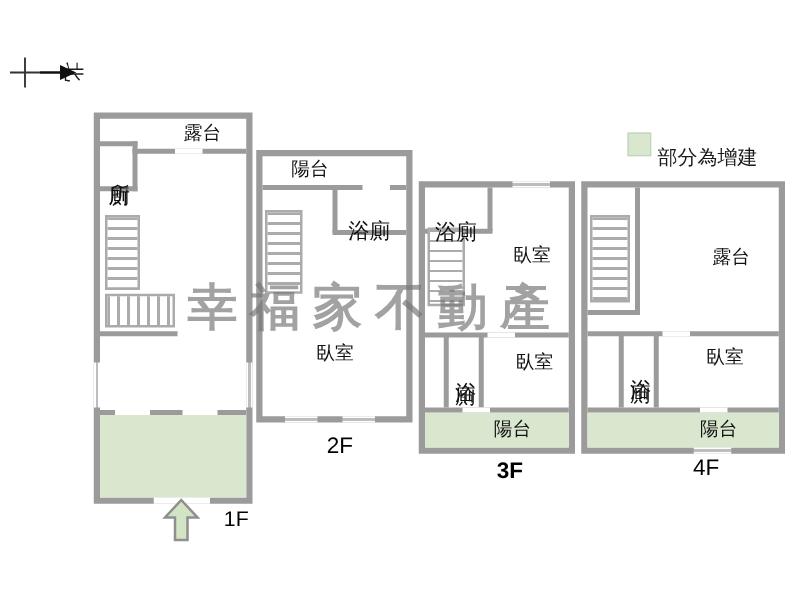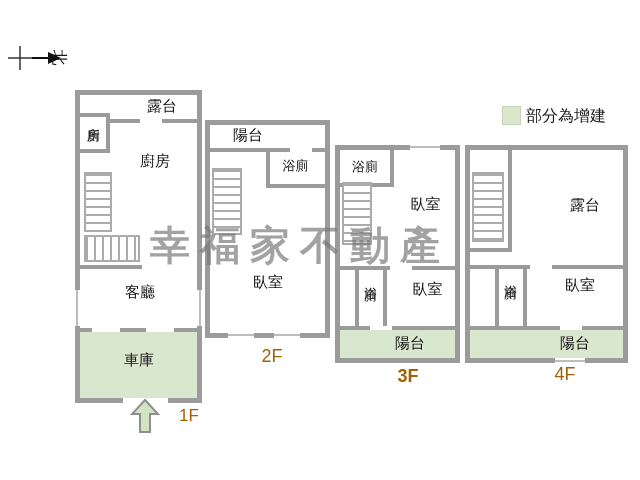--- a/index.html
+++ b/index.html
@@ -34,31 +34,31 @@
   }
   .green { background:#d9e7cf; }
   .room-label {
     position:absolute;
     font-size:15px;
     text-align:center;
     white-space:nowrap;
     color:#111;
     z-index:20;
   }
-  .room-label.small { font-size:13px; }
+  .room-label.small { font-size:17px;margin-top:16px; }
   .vert {
     writing-mode:vertical-rl;
     text-orientation:upright;
     letter-spacing:1px;
     white-space:normal;
   }
   .floor-tag {
     position:absolute;
     font-size:18px;
-    color:#a16207;
+    color:#000000;
     text-align:center;
     z-index:20;
   }
   .watermark {
     position:absolute;
     left:150px; top:218px;
     font-family:"Liberation Serif", serif;
     font-size:40px;
     font-weight:700;
     letter-spacing:10px;
@@ -68,21 +68,21 @@
   }
   .legend-swatch {
     position:absolute;
     left:502px; top:106px;
     width:19px; height:19px;
     background:#d9e7cf;
     border:1px solid #c4d4b6;
   }
   .legend-label {
     position:absolute;
-    left:526px; top:106px;
+    left:526px; top:116px;
     font-size:16px;
   }
   .north-label {
     position:absolute;
     left:50px; top:47px;
     font-size:16px;
     transform:rotate(90deg);
     transform-origin:center;
     display:inline-block;
   }
@@ -108,36 +108,33 @@
   <div class="room-label" style="left:50px; top:2px; width:64px;">露台</div>
 
   <div class="wall-h" style="left:26px; top:24px; width:91px;"></div>
   <div class="gap" style="left:60px; top:24px; width:22px; height:4px;"></div>
 
   <div class="wall-h" style="left:0; top:18px; width:30px;"></div>
   <div class="wall-v" style="left:26px; top:18px; height:40px;"></div>
   <div class="wall-h" style="left:0; top:54px; width:30px;"></div>
   <div class="room-label small vert" style="left:4px; top:22px;">廁所</div>
 
-  <div class="room-label" style="left:40px; top:57px; width:70px;">廚房</div>
 
   <div class="stairs" style="left:4px; top:77px; width:28px; height:60px;"></div>
   <div class="stairs horiz" style="left:4px; top:140px; width:56px; height:27px;"></div>
   <div class="wall-h" style="left:0; top:170px; width:62px;"></div>
 
-  <div class="room-label" style="left:25px; top:188px; width:70px;">客廳</div>
 
   <div class="win-v" style="left:-5px; top:195px; height:36px;"></div>
   <div class="win-v" style="right:-5px; top:195px; height:36px;"></div>
 
   <div class="abs green" style="left:0; top:235px; width:117px; height:68px;"></div>
   <div class="wall-h" style="left:0; top:233px; width:117px;"></div>
   <div class="gap" style="left:12px; top:233px; width:28px; height:4px;"></div>
   <div class="gap" style="left:66px; top:233px; width:28px; height:4px;"></div>
-  <div class="room-label" style="left:20px; top:256px; width:78px;">車庫</div>
 
   <div class="gap" style="left:43px; bottom:-5px; width:45px; height:5px;"></div>
 </div>
 
 <svg class="abs" style="left:130px; top:398px; z-index:20;" width="30" height="36">
   <path d="M15 2 L28 16 H20 V34 H10 V16 H2 Z" fill="#d3e4c5" stroke="#8f8f8f" stroke-width="2"></path>
 </svg>
 <div class="floor-tag" style="left:169px; top:406px; width:40px; font-size:17px;">1F</div>
 
 <div class="block" style="left:205px; top:120px; width:125px; height:218px;">

